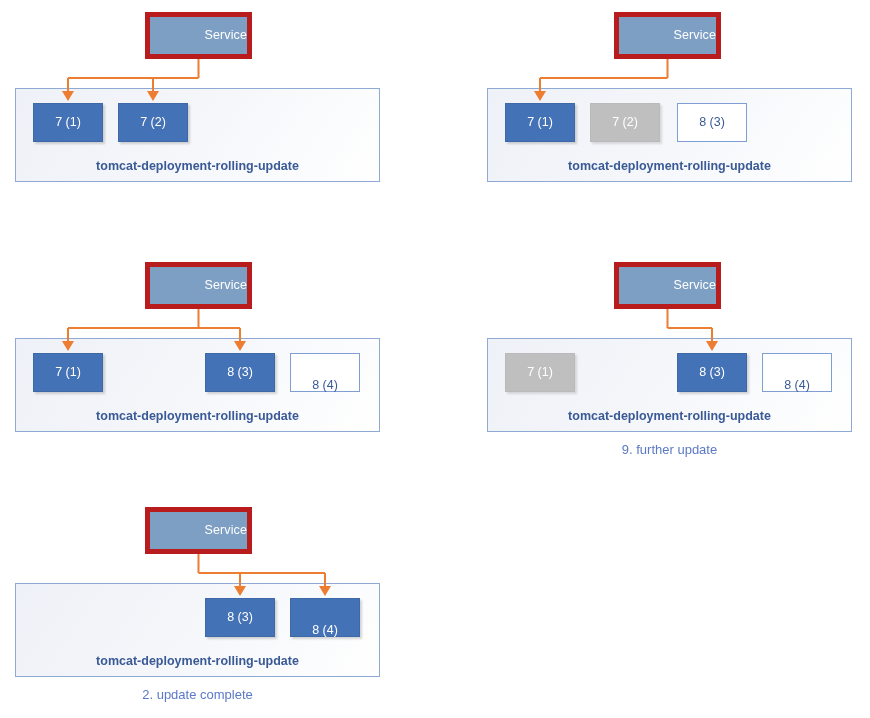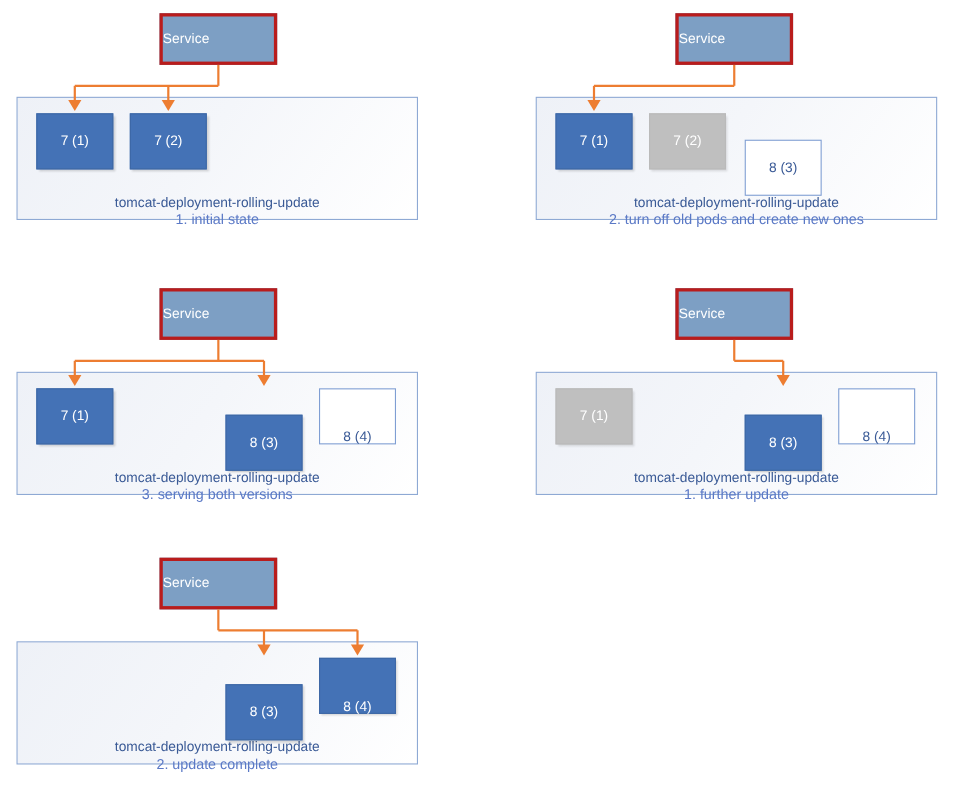--- a/index.html
+++ b/index.html
@@ -31,71 +31,72 @@
   }
 
   
   .service-box {
     position: absolute;
     left: 145px;
     top: 12px;
     width: 107px;
     height: 47px;
     background: #7d9fc4;
-    border: 3px solid #b91c1c;
+    border: 5px solid #b91c1c;
     box-sizing: border-box;
     display: flex;
     align-items: center;
-    justify-content: flex-start;
+    justify-content: flex-end;
   }
   .service-label {
     color: #ffffff;
     font-size: 12.5px;
     line-height: 1;
     letter-spacing: .1px;
   }
 
   
   .deployment-box {
     position: absolute;
     left: 15px;
     top: 88px;
     width: 365px;
-    height: 112px;
+    height: 94px;
     box-sizing: border-box;
     border: 1px solid #8ea9d4;
     background: linear-gradient(125deg, #eef1f7 0%, #f4f6fa 45%, #ffffff 100%);
+    font-weight: bold;
   }
   .deployment-name {
     position: absolute;
     left: 0;
     right: 0;
     bottom: 9px;
     text-align: center;
     color: #3a5a96;
     font-size: 12.5px;
     line-height: 1;
   }
 
   
   .pod {
     position: absolute;
     top: 103px;
     width: 70px;
-    height: 51px;
+    height: 39px;
     box-sizing: border-box;
     display: flex;
     align-items: center;
     justify-content: center;
     font-size: 12.5px;
     line-height: 1;
   }
   .pod.slot1 { left: 33px; }
   .pod.slot2 { left: 118px; text-align: right; }
-  .pod.slot3 { left: 205px; margin-top: 24px; }
+  .pod.slot3 { left: 205px; }
   .pod.slot4 { left: 290px; align-items: flex-end; }
 
   .pod.active {
     background: #4472b6;
     border: 1px solid #3e68a6;
     color: #ffffff;
     box-shadow: 2px 2px 2px rgba(0,0,0,0.16);
   }
   .pod.terminating {
     background: #bfbfbf;
@@ -166,21 +167,20 @@
         <span>7 (2)</span>
       </div>
       <svg class="connector" width="435" height="220">
         <line x1="198.5" y1="59" x2="198.5" y2="78" stroke="#ed7d31" stroke-width="2"></line>
         <line x1="68" y1="78" x2="198.5" y2="78" stroke="#ed7d31" stroke-width="2"></line>
         <line x1="68" y1="78" x2="68" y2="93" stroke="#ed7d31" stroke-width="2"></line>
         <polygon points="62,91 74,91 68,101" fill="#ed7d31"></polygon>
         <line x1="153" y1="78" x2="153" y2="93" stroke="#ed7d31" stroke-width="2"></line>
         <polygon points="147,91 159,91 153,101" fill="#ed7d31"></polygon>
       </svg>
-      <div class="caption">1. initial state</div>
     </div>
     <div class="panel" id="panel-2">
       <div class="service-box">
         <span class="service-label">Service</span>
       </div>
       <div class="deployment-box">
         <div class="deployment-name">tomcat-deployment-rolling-update</div>
       </div>
       <div class="pod slot1 active">
         <span>7 (1)</span>
@@ -190,21 +190,20 @@
       </div>
       <div class="pod slot3 pending">
         <span>8 (3)</span>
       </div>
       <svg class="connector" width="435" height="220">
         <line x1="195.5" y1="59" x2="195.5" y2="78" stroke="#ed7d31" stroke-width="2"></line>
         <line x1="68" y1="78" x2="195.5" y2="78" stroke="#ed7d31" stroke-width="2"></line>
         <line x1="68" y1="78" x2="68" y2="93" stroke="#ed7d31" stroke-width="2"></line>
         <polygon points="62,91 74,91 68,101" fill="#ed7d31"></polygon>
       </svg>
-      <div class="caption">2. turn off old pods and create new ones</div>
     </div>
     <div class="panel" id="panel-3">
       <div class="service-box">
         <span class="service-label">Service</span>
       </div>
       <div class="deployment-box">
         <div class="deployment-name">tomcat-deployment-rolling-update</div>
       </div>
       <div class="pod slot1 active">
         <span>7 (1)</span>
@@ -216,21 +215,20 @@
         <span>8 (4)</span>
       </div>
       <svg class="connector" width="435" height="220">
         <line x1="198.5" y1="59" x2="198.5" y2="78" stroke="#ed7d31" stroke-width="2"></line>
         <line x1="68" y1="78" x2="240" y2="78" stroke="#ed7d31" stroke-width="2"></line>
         <line x1="68" y1="78" x2="68" y2="93" stroke="#ed7d31" stroke-width="2"></line>
         <polygon points="62,91 74,91 68,101" fill="#ed7d31"></polygon>
         <line x1="240" y1="78" x2="240" y2="93" stroke="#ed7d31" stroke-width="2"></line>
         <polygon points="234,91 246,91 240,101" fill="#ed7d31"></polygon>
       </svg>
-      <div class="caption">3. serving both versions</div>
     </div>
     <div class="panel" id="panel-4">
       <div class="service-box">
         <span class="service-label">Service</span>
       </div>
       <div class="deployment-box">
         <div class="deployment-name">tomcat-deployment-rolling-update</div>
       </div>
       <div class="pod slot1 terminating">
         <span>7 (1)</span>
@@ -240,21 +238,21 @@
       </div>
       <div class="pod slot4 pending">
         <span>8 (4)</span>
       </div>
       <svg class="connector" width="435" height="220">
         <line x1="195.5" y1="59" x2="195.5" y2="78" stroke="#ed7d31" stroke-width="2"></line>
         <line x1="195.5" y1="78" x2="240" y2="78" stroke="#ed7d31" stroke-width="2"></line>
         <line x1="240" y1="78" x2="240" y2="93" stroke="#ed7d31" stroke-width="2"></line>
         <polygon points="234,91 246,91 240,101" fill="#ed7d31"></polygon>
       </svg>
-      <div class="caption">1. further update</div>
+      <div class="caption">9. further update</div>
     </div>
     <div class="panel" id="panel-5">
       <div class="service-box">
         <span class="service-label">Service</span>
       </div>
       <div class="deployment-box">
         <div class="deployment-name">tomcat-deployment-rolling-update</div>
       </div>
       <div class="pod slot3 active">
         <span>8 (3)</span>

